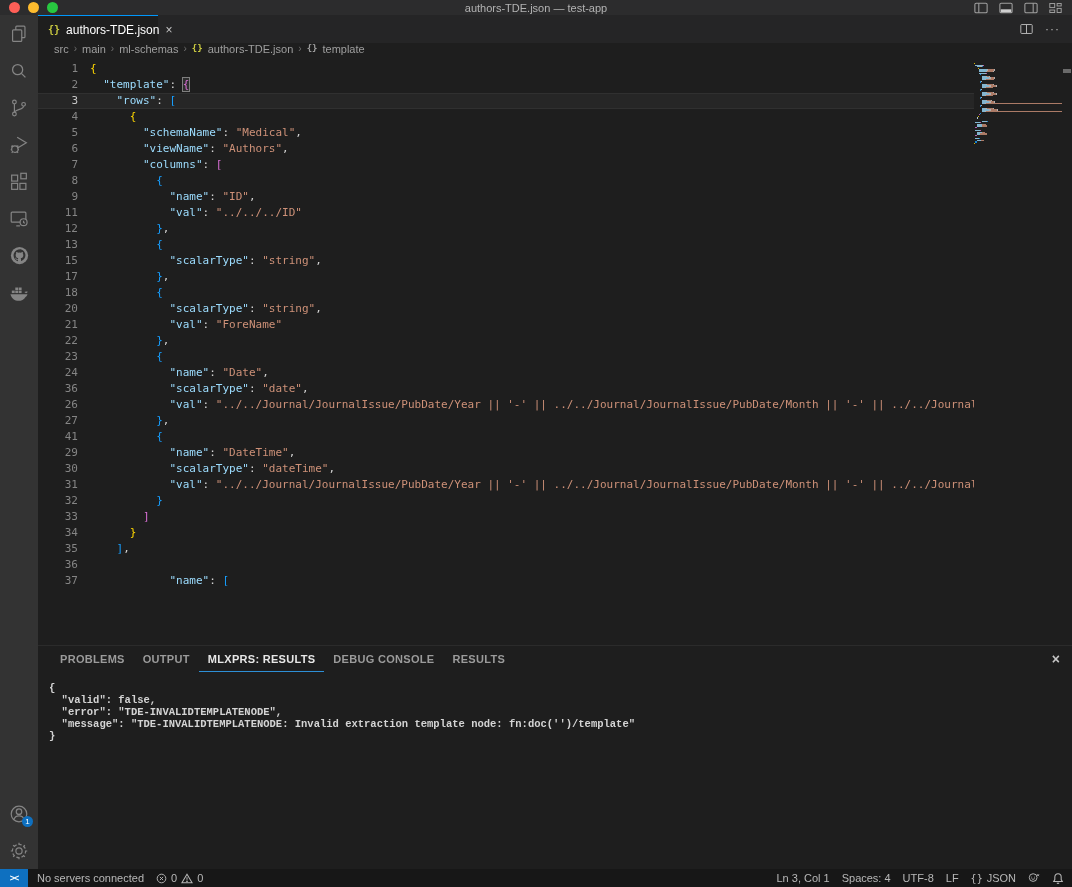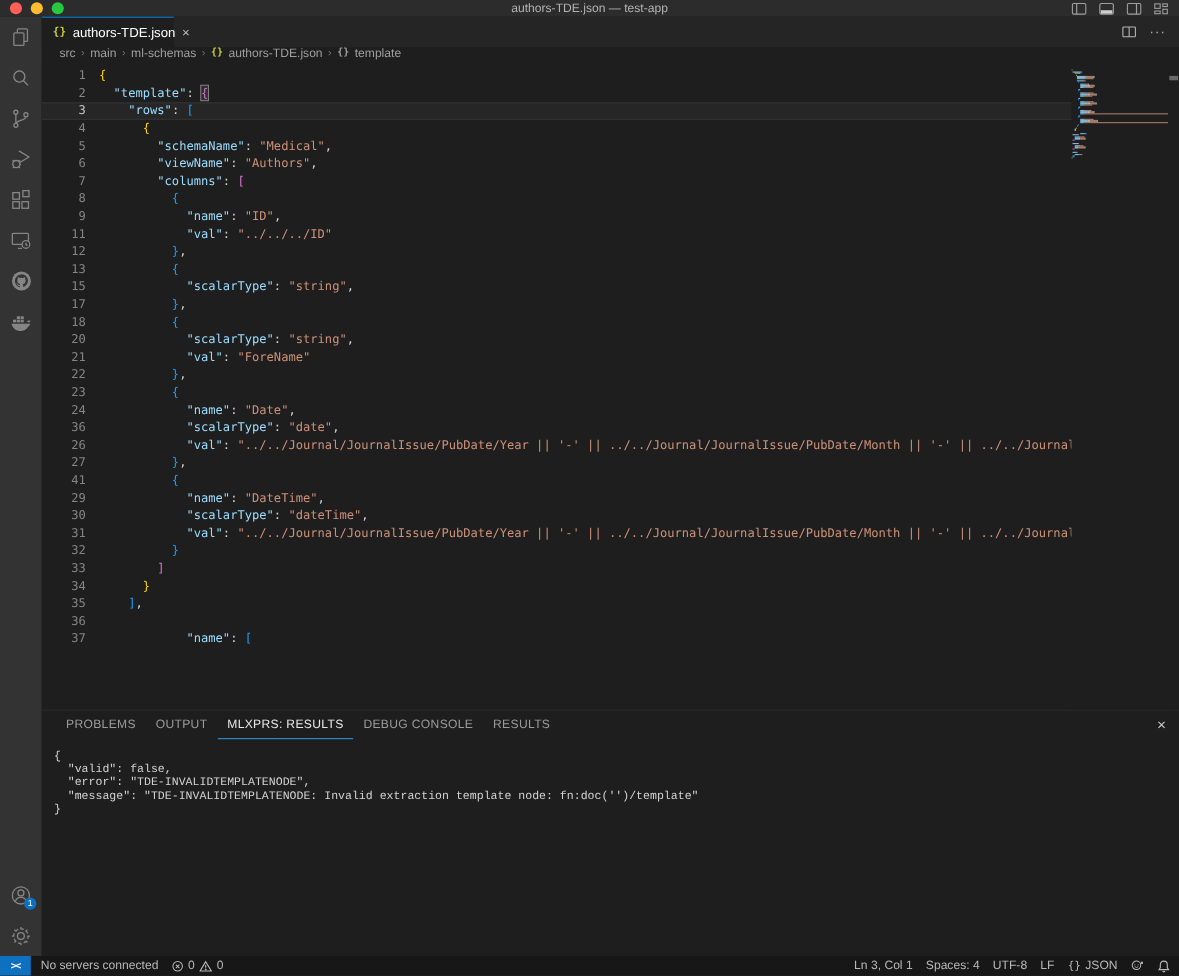--- a/index.html
+++ b/index.html
@@ -48,21 +48,21 @@
   .code-text{flex:none;}
   .bracket-box{outline:1px solid #7f7f7f;background:rgba(120,120,120,0.18);}
 
   .minimap{position:absolute;top:2px;right:10px;width:88px;height:582px;background:#1e1e1e;overflow:hidden;}
   .mm-row{position:absolute;height:1.6px;display:flex;}
   .mm-row span{height:1.2px;opacity:.8;flex:none;}
   .overview-ruler{position:absolute;top:0;right:0;width:10px;height:584px;background:#1e1e1e;}
   .ruler-marker{position:absolute;top:8px;left:1px;width:8px;height:4px;background:#8a8a8a;opacity:.7;}
 
   
-  .panel{height:224px;box-sizing:border-box;border-top:1px solid #2b2b2b;display:flex;flex-direction:column;background:#1e1e1e;}
+  .panel{height:224px;box-sizing:border-box;border-top:1px solid #2b2b2b;display:flex;flex-direction:column;background:#1e1e1e;font-weight:bold;}
   .panel-tabs{height:26px;flex:none;display:flex;align-items:stretch;padding-left:13px;position:relative;}
   .panel-tab{padding:0 9px;font-size:11px;color:#9b9b9b;letter-spacing:.3px;display:flex;align-items:center;box-sizing:border-box;}
   .panel-tab.active{color:#e7e7e7;border-bottom:1px solid #2d8fd6;}
   .panel-close{position:absolute;right:12px;top:0;bottom:0;display:flex;align-items:center;color:#c5c5c5;font-size:14px;}
   .panel-content{padding:10px 0 0 11px;font-family:"Liberation Mono",monospace;font-size:10.5px;
                  line-height:12px;color:#d4d4d4;white-space:pre;}
 
   
   .statusbar{height:18px;background:#171717;display:flex;align-items:center;font-size:11px;color:#b8b8b8;}
   .sb-remote{width:28px;height:18px;background:#0e70c0;color:#fff;display:flex;align-items:center;

